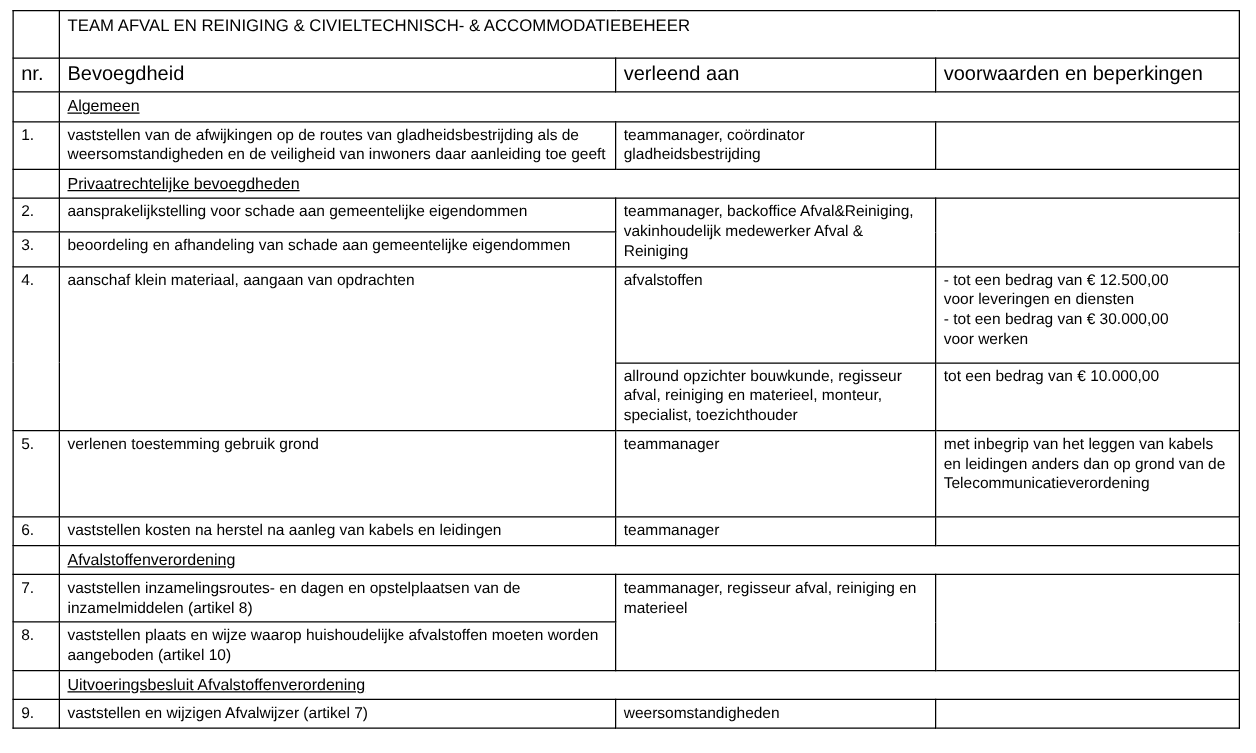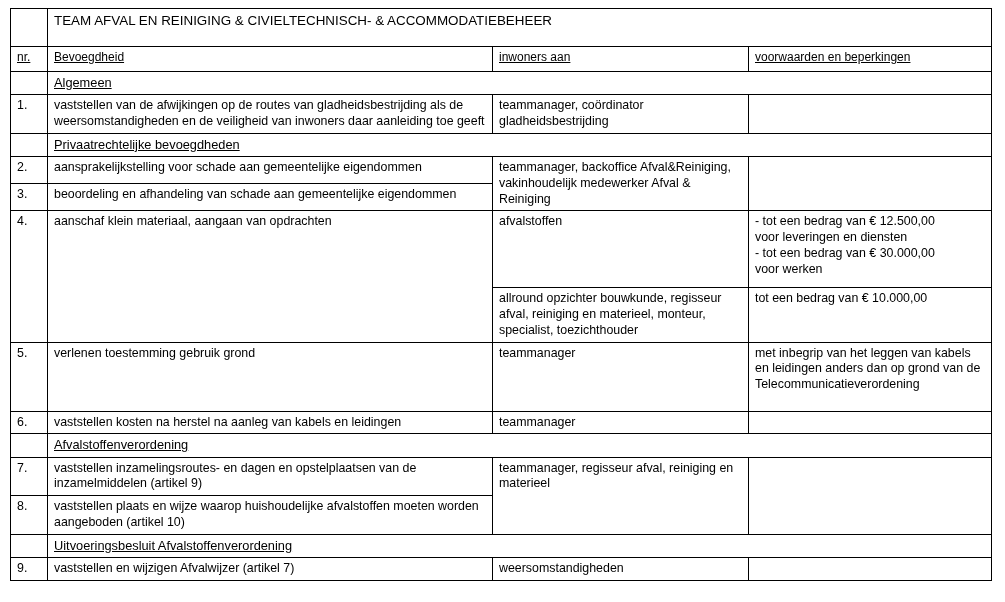--- a/index.html
+++ b/index.html
@@ -53,23 +53,22 @@
     font-weight: bold;
     font-size: 13.4px;
     padding-top: 5px;
     padding-bottom: 5px;
     height: 31px;
     vertical-align: top;
   }
   .title-row td.cell-nr { font-weight: normal; }
   .head-row td {
     font-weight: bold;
-    font-size: 12px;
+    font-size: 16px;
     height: 18px;
-    text-decoration: underline;
   }
   .section-row td {
     font-weight: bold;
     font-size: 12.8px;
     height: 16px;
     text-decoration: underline;
   }
   .section-row td.cell-nr { font-weight: normal; }
   .tall-4 { height: 70px; }
   .tall-5 { height: 62px; }
@@ -90,21 +89,21 @@
     <tbody>
 
       <tr class="title-row">
         <td class="cell-nr"></td>
         <td colspan="3">TEAM  AFVAL EN REINIGING &amp; CIVIELTECHNISCH- &amp; ACCOMMODATIEBEHEER</td>
       </tr>
 
       <tr class="head-row">
         <td class="cell-nr">nr.</td>
         <td>Bevoegdheid</td>
-        <td>inwoners aan</td>
+        <td>verleend aan</td>
         <td>voorwaarden en beperkingen</td>
       </tr>
 
       <tr class="section-row">
         <td class="cell-nr"></td>
         <td colspan="3">Algemeen</td>
       </tr>
 
       <tr>
         <td class="cell-nr">1.</td>
@@ -161,21 +160,21 @@
         <td></td>
       </tr>
 
       <tr class="section-row">
         <td class="cell-nr"></td>
         <td colspan="3">Afvalstoffenverordening</td>
       </tr>
 
       <tr>
         <td class="cell-nr">7.</td>
-        <td>vaststellen inzamelingsroutes- en dagen en opstelplaatsen van de  inzamelmiddelen  (artikel 9)</td>
+        <td>vaststellen inzamelingsroutes- en dagen en opstelplaatsen van de  inzamelmiddelen  (artikel 8)</td>
         <td rowspan="2">teammanager, regisseur afval, reiniging en materieel</td>
         <td rowspan="2"></td>
       </tr>
 
       <tr>
         <td class="cell-nr">8.</td>
         <td>vaststellen plaats en wijze waarop huishoudelijke afvalstoffen moeten worden aangeboden (artikel 10)</td>
       </tr>
 
       <tr class="section-row">

